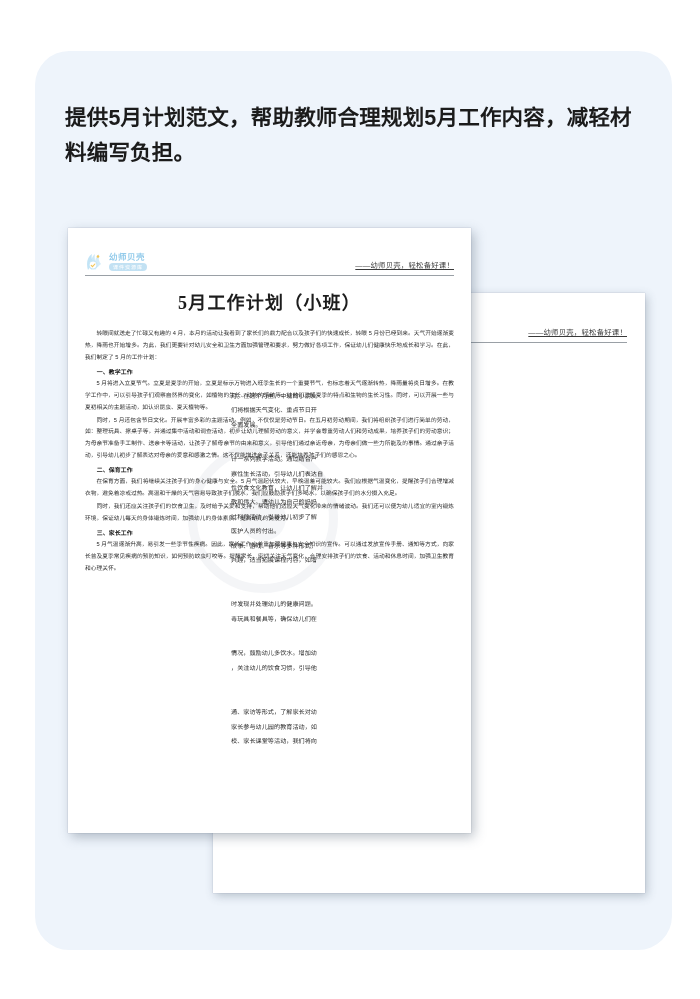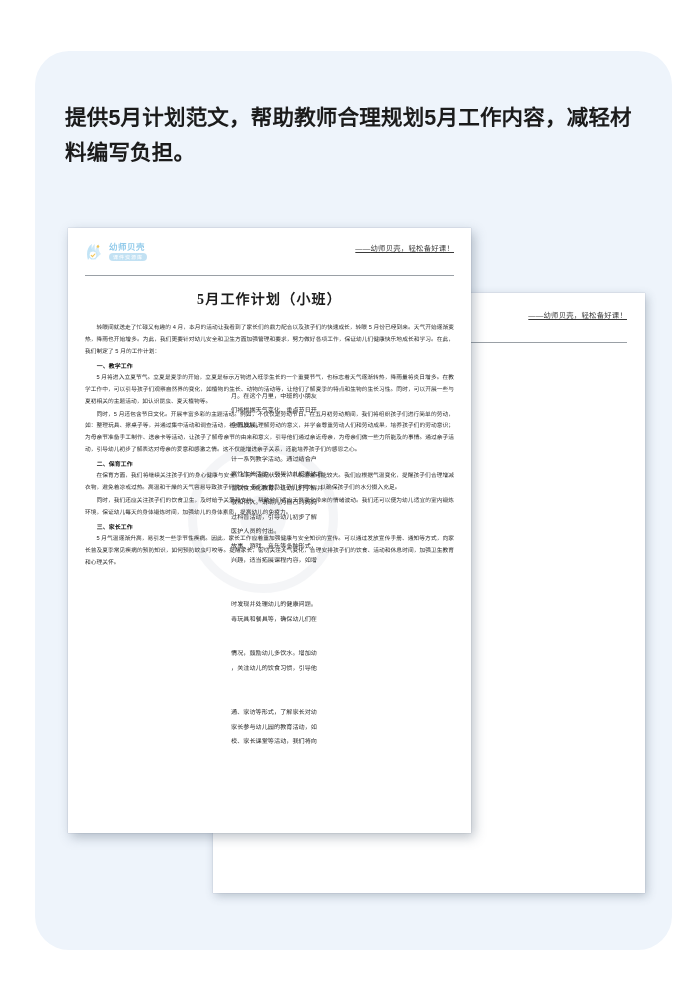--- a/index.html
+++ b/index.html
@@ -96,21 +96,21 @@
     width: 46px;
     height: 46px;
     margin: -23px 0 0 -23px;
     border-radius: 50%;
     background: rgba(190, 198, 210, 0.16);
   }
 
   
   .doc-head {
     display: flex;
-    align-items: flex-start;
+    align-items: flex-end;
     justify-content: space-between;
     height: 30px;
   }
 
   .logo {
     display: flex;
     align-items: center;
     gap: 2px;
     opacity: 0.95;
   }
@@ -156,21 +156,21 @@
 
   .doc-rule {
     height: 0;
     border-top: 1.6px solid #9aa0a6;
     margin-top: 3px;
     margin-bottom: 12px;
   }
 
   .doc-title {
     text-align: center;
-    font-size: 14px;
+    font-size: 18px;
     font-weight: 700;
     color: #1c1c1c;
     letter-spacing: 1.2px;
     margin: 10px 0 14px 0;
     font-family: "Liberation Serif", "DejaVu Serif", serif;
   }
 
   .doc-body {
     position: relative;
     z-index: 2;

